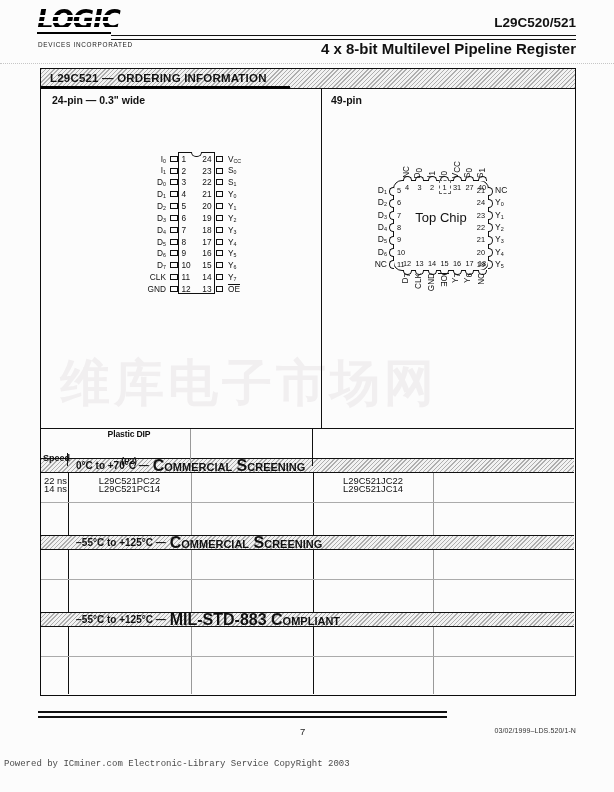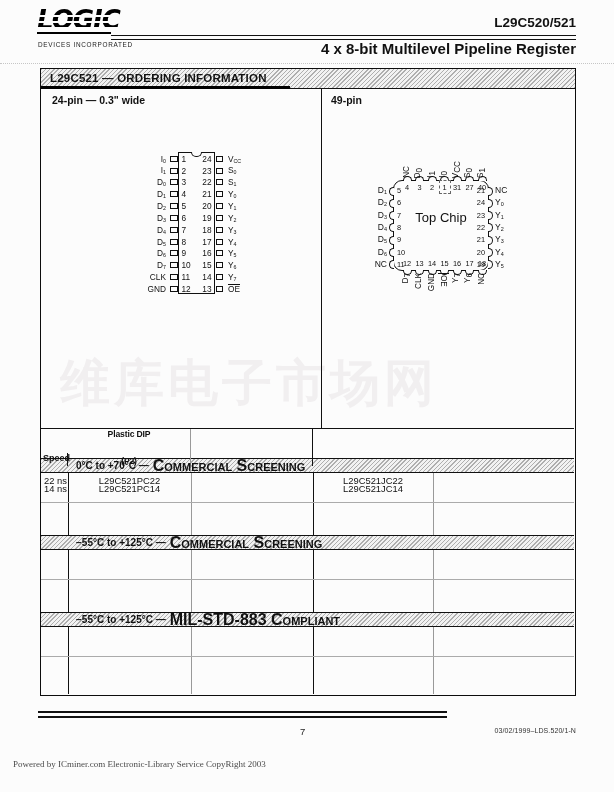--- a/index.html
+++ b/index.html
@@ -97,21 +97,21 @@
   .hline{position:absolute;left:0;right:0;height:1.1px;background:#ababab;}
   .t-row{position:absolute;left:0;width:100%;height:13px;display:grid;
          grid-template-columns:27px 123px 122px 120px 1fr;font-size:9.4px;align-items:center;}
   .cell-speed{padding-left:3px;} .cell-part{text-align:center;}
 
   
   .f-line{position:absolute;left:38px;width:409px;height:1.8px;background:#111;}
   .f-cat{position:absolute;right:38px;top:704px;font-size:16px;font-weight:bold;}
   .f-page{position:absolute;left:300px;top:726px;font-size:9.5px;color:#222;}
   .f-doc{position:absolute;right:38px;top:727px;font-size:7px;letter-spacing:.1px;color:#333;}
-  .f-powered{position:absolute;left:13px;top:759px;font-family:Liberation Serif, serif;
+  .f-powered{position:absolute;left:4px;top:759px;font-family:Liberation Mono, monospace;
              font-size:9px;color:#4b4b4b;}
 </style>
 </head>
 <body>
 
 <div class="page">
 
   <div class="logo">
     <span>LOGIC</span>
     <div class="logo-stripe" style="top:8px"></div>

